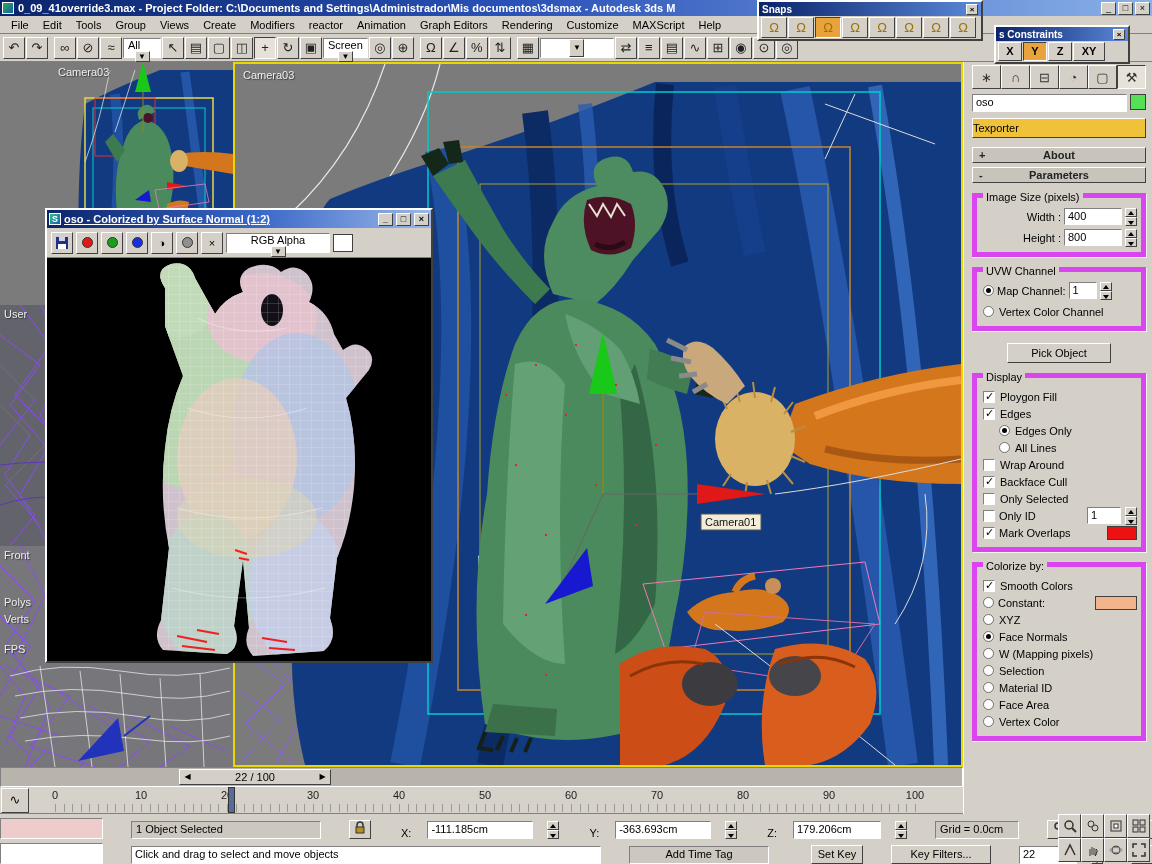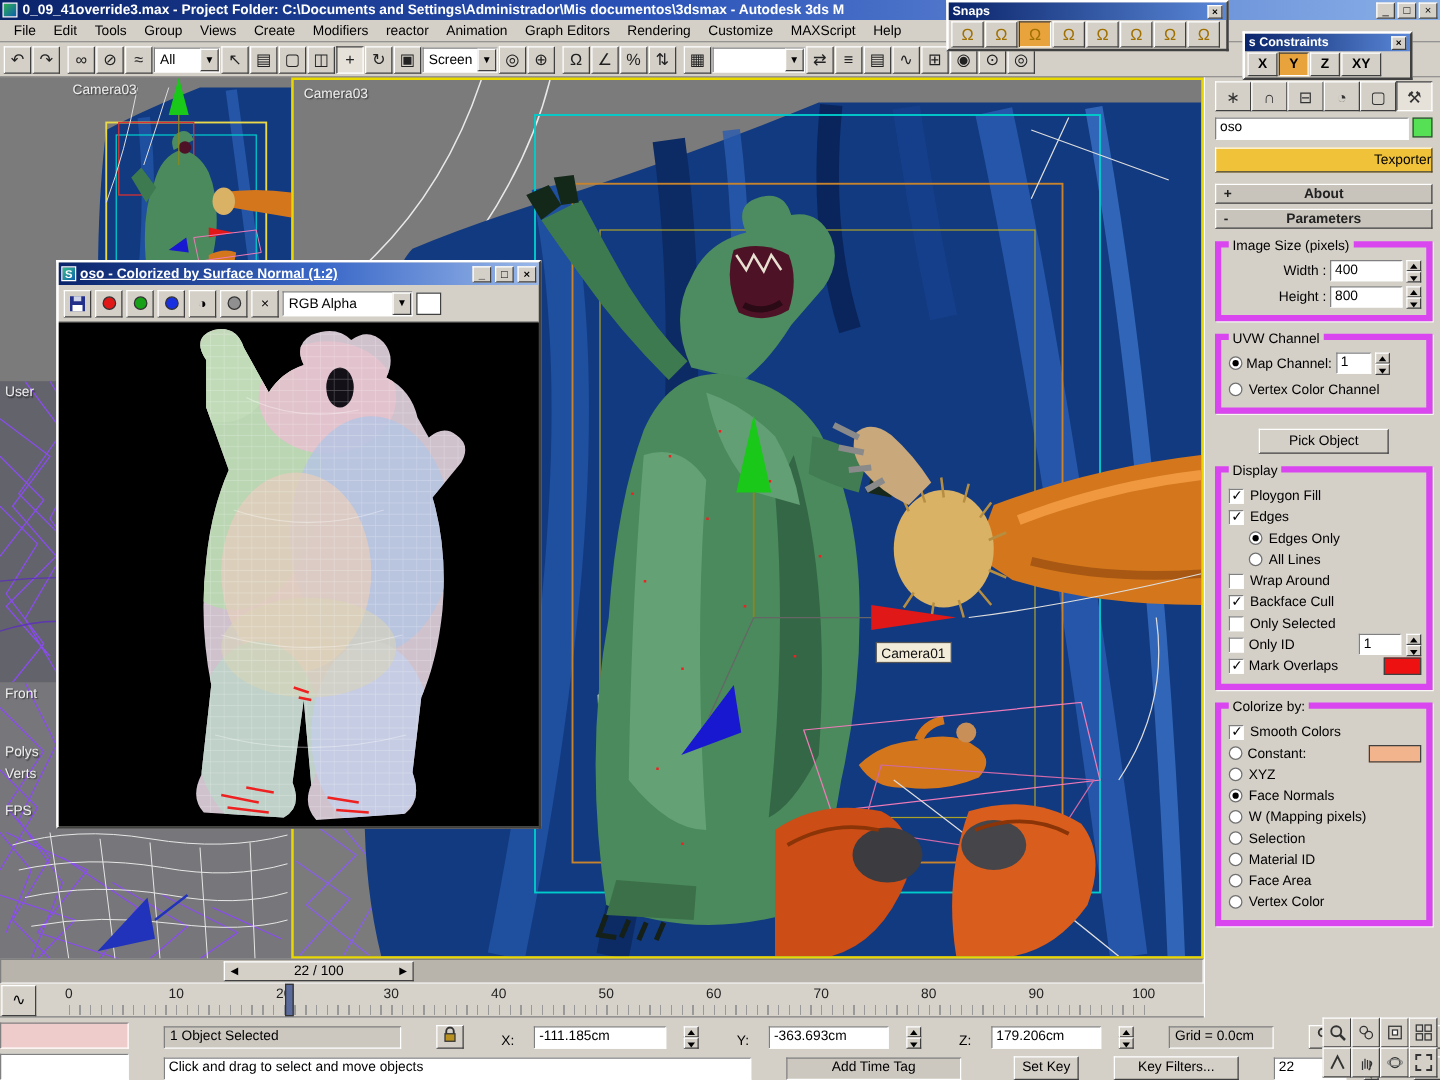--- a/index.html
+++ b/index.html
@@ -1,21 +1,21 @@
 <!DOCTYPE html>
 <html><head>
 <meta charset="utf-8">
 <style>
 * { margin:0; padding:0; box-sizing:border-box; }
 body { font-family:"Liberation Sans", sans-serif; font-size:11px; background:#000; }
 #root { position:relative; width:1152px; height:864px; background:#d4d0c8; overflow:hidden; }
 
 
 .raised { border:1px solid; border-color:#fff #404040 #404040 #fff; background:#d4d0c8; }
-.sunken { border:1px solid; border-color:#808080 #fff #fff #808080; }
+.sunken { border:1px solid; border-color:#808080 #fff #fff #808080;flex-direction:column; }
 .field  { border:1px solid; border-color:#808080 #fff #fff #808080; background:#fff; color:#000; padding:1px 3px; overflow:hidden; white-space:nowrap; }
 
 
 .titlebar { position:absolute; left:0; top:0; width:1152px; height:16px;
   background:linear-gradient(90deg,#0a246a,#2a52b8 45%,#8ab0e8); color:#fff;
   display:flex; align-items:center; padding:0 2px; }
 .app-ico { width:12px; height:12px; background:linear-gradient(135deg,#2fae52,#0d5fb0); border:1px solid #fff; margin-right:4px; flex:none; }
 .title-text { font-weight:bold; font-size:11px; white-space:nowrap; overflow:hidden; flex:1; }
 .win-btns { display:flex; gap:2px; flex:none; margin-left:4px; }
 .wbtn { width:15px; height:13px; font-size:9px; line-height:11px; text-align:center; color:#000; }
@@ -41,21 +41,21 @@
 #vp-main { border:2px solid #e8d800; }
 
 
 .cmd-panel { position:absolute; left:963px; top:62px; width:189px; height:752px; background:#d4d0c8; border-left:1px solid #fff; padding:3px 6px 0 8px; }
 .tabs { display:flex; margin-bottom:5px; }
 .tab { width:29px; height:24px; display:flex; align-items:center; justify-content:center; font-size:13px; color:#333; }
 .tab.on { border-color:#404040 #fff #fff #404040; background:#e6e2da; }
 .objrow { display:flex; gap:3px; margin-bottom:6px; }
 .objname { flex:1; height:18px; }
 .swatch { width:16px; height:16px; border:1px solid #404040; }
-.texporter-btn { height:20px; background:#efc23a; border:1px solid; border-color:#fff #404040 #404040 #fff; text-align:right; line-height:18px; color:#000; margin-bottom:9px; }
+.texporter-btn { height:20px; background:#efc23a; border:1px solid; border-color:#fff #404040 #404040 #fff; text-align:left; line-height:18px; color:#000; margin-bottom:9px; }
 .rollout { position:relative; height:16px; background:#c8c4bc; border:1px solid; border-color:#fff #404040 #404040 #fff; text-align:center; line-height:14px; font-weight:bold; color:#222; margin-bottom:4px; }
 .rollout .pm { position:absolute; left:6px; top:0; font-weight:bold; }
 .grp { position:relative; border:5px solid #d946ef; box-shadow:1px 1px 0 #ffffffcc; margin:10px 0 4px 0; padding:10px 4px 6px 6px; }
 .grp .legend { position:absolute; top:-7px; left:6px; background:#d4d0c8; padding:0 3px; color:#000; }
 .prow { display:flex; align-items:center; height:17px; gap:5px; color:#000; }
 .prow.ind { padding-left:16px; }
 .cb { width:12px; height:12px; background:#fff; border:1px solid; border-color:#808080 #fff #fff #808080; position:relative; flex:none; }
 .cb.on::after { content:"✓"; position:absolute; left:1px; top:-2px; font-size:11px; color:#000; }
 .rb { width:11px; height:11px; border-radius:50%; background:#fff; border:1px solid #707070; position:relative; flex:none; }
 .rb.on::after { content:""; position:absolute; left:2px; top:2px; width:5px; height:5px; border-radius:50%; background:#000; }

